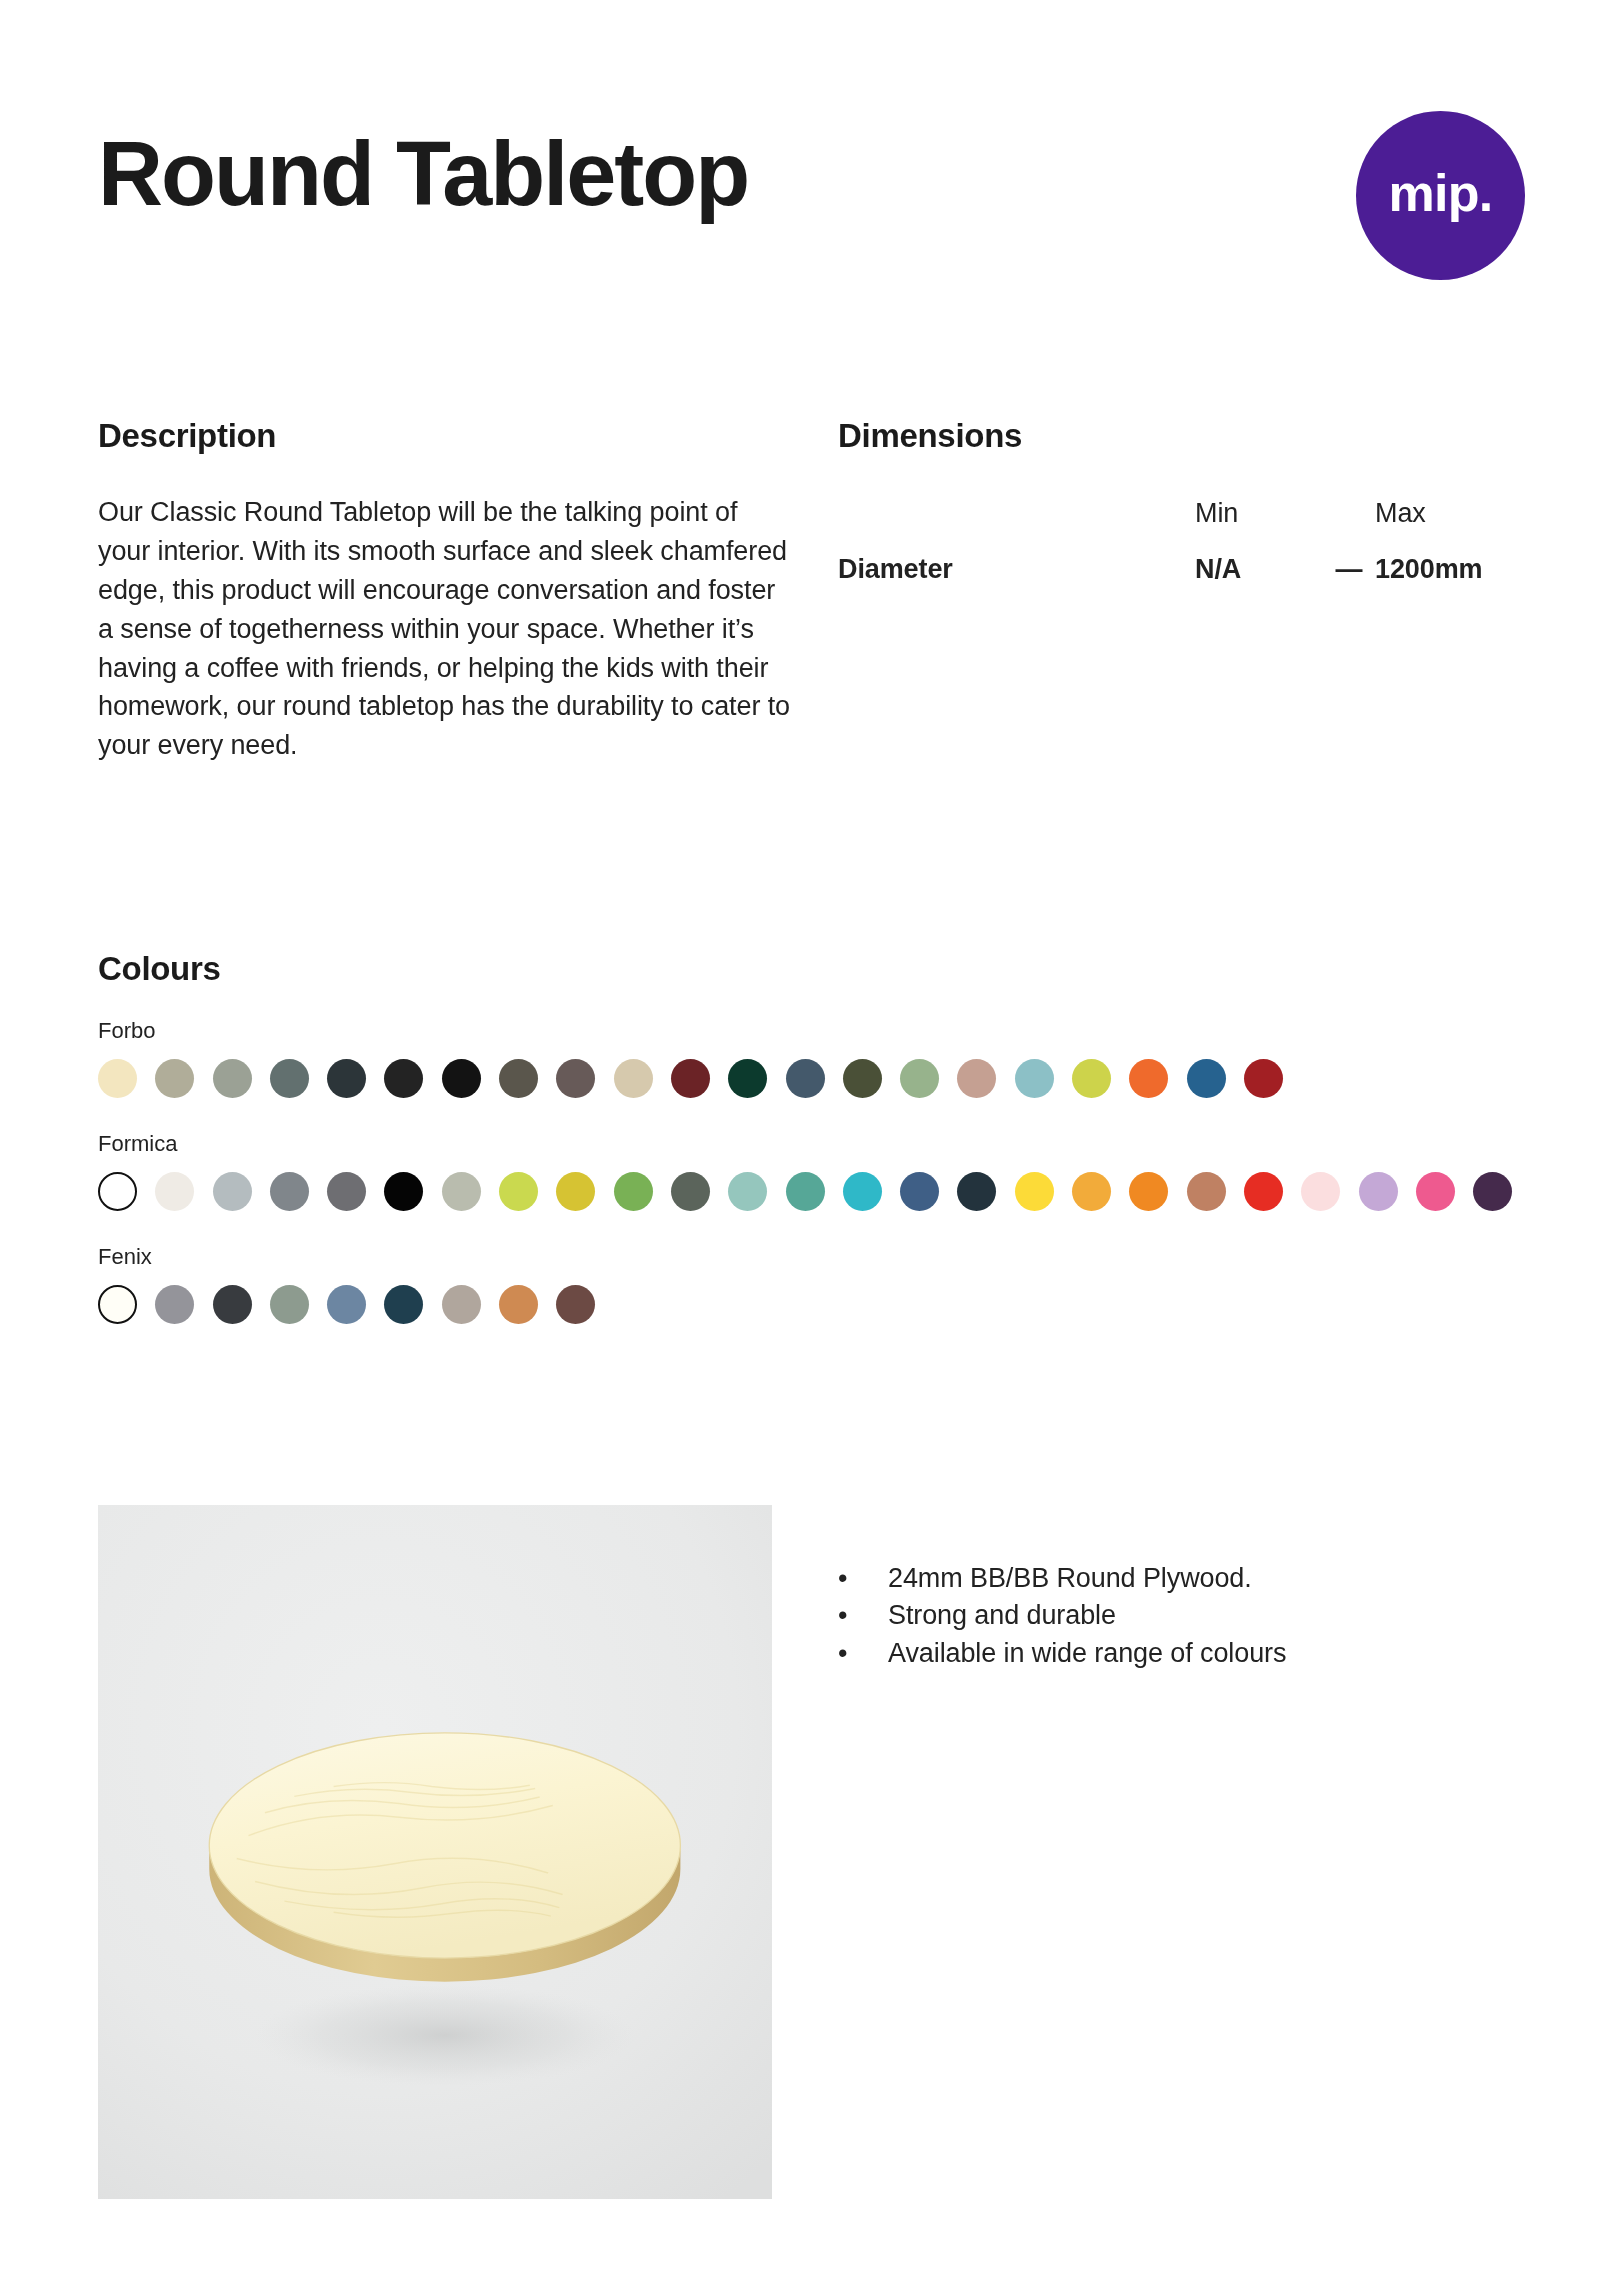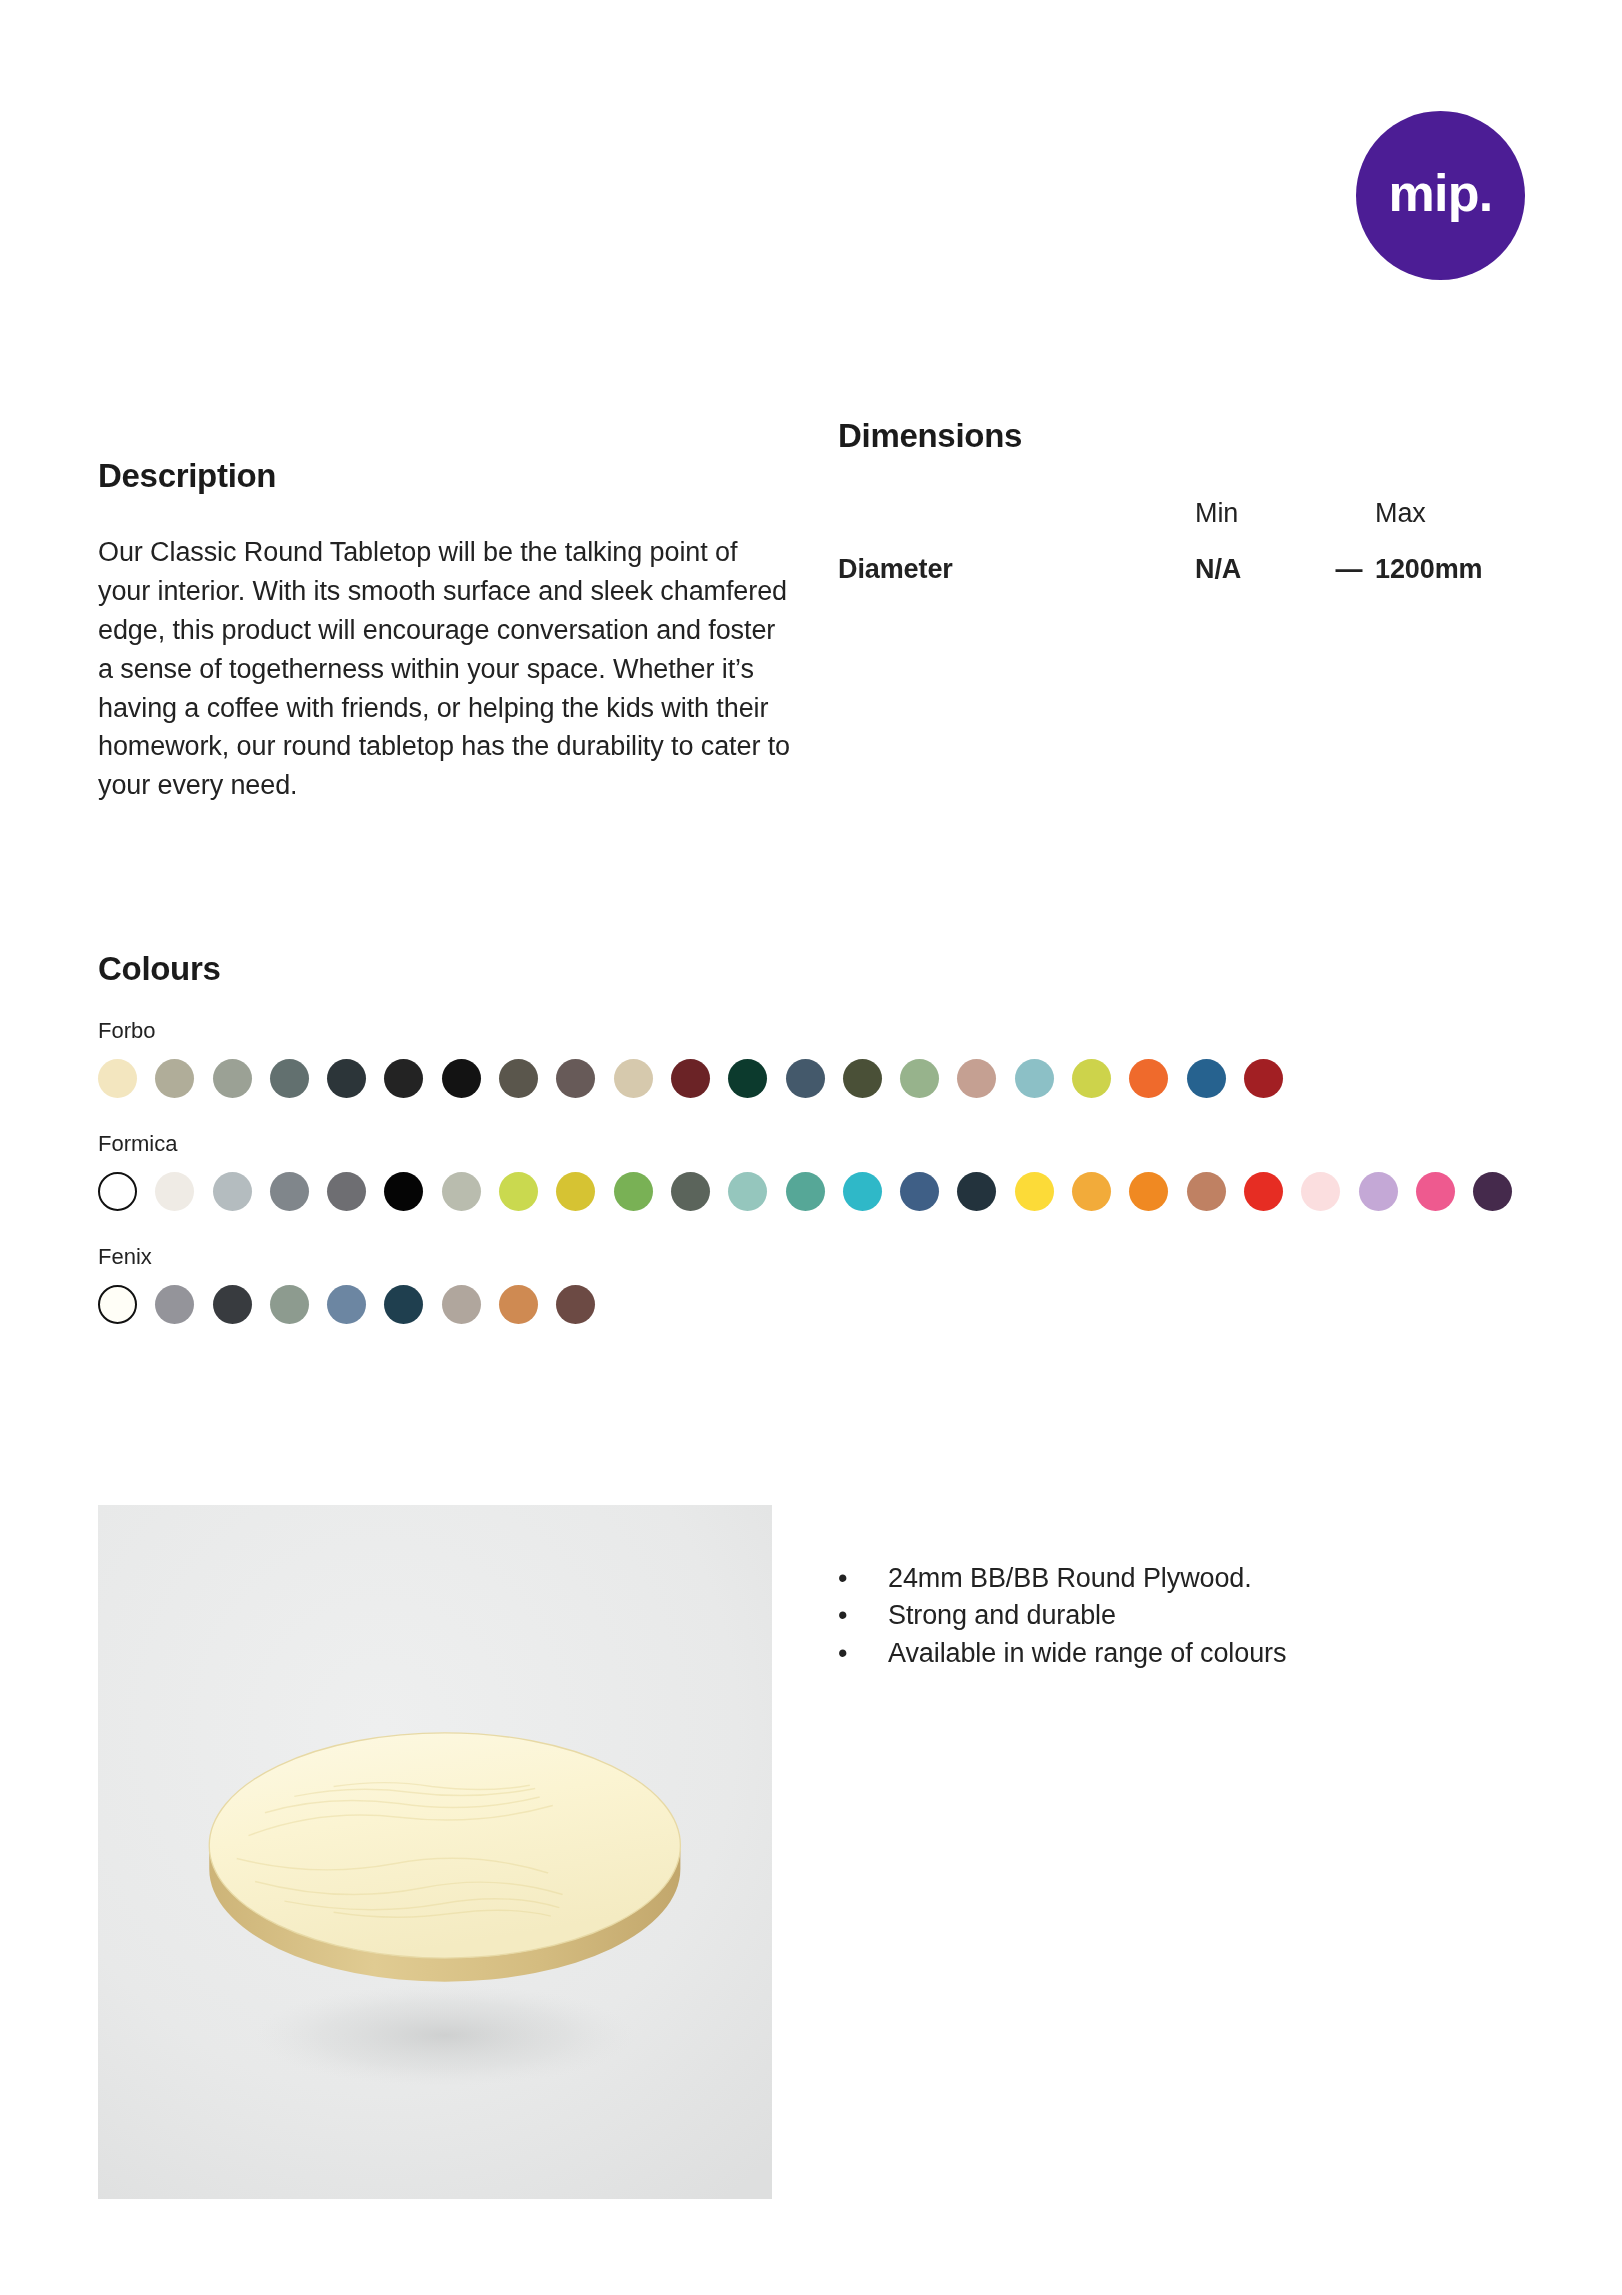--- a/index.html
+++ b/index.html
@@ -77,21 +77,20 @@
     color: #1b1b1b;
     line-height: 1;
   }
 
   
   .description-block {
     position: absolute;
     left: 98px;
     top: 419px;
     width: 694px;
-    margin-top: 40px;
   }
 
   .description-body {
     margin-top: 41px;
     font-size: 27px;
     line-height: 1.44;
     color: #222222;
     letter-spacing: -0.1px;
   }
 
@@ -210,20 +209,21 @@
   }
 
   .spec-text { flex: 1 1 auto; }
 </style>
 </head>
 <body>
 
 <div class="page">
 
   <div class="header">
+    <div class="page-title">Round Tabletop</div>
     <div class="logo">
       <span class="logo-text">mip.</span>
     </div>
   </div>
 
   <div class="description-block">
     <div class="section-heading">Description</div>
     <p class="description-body">Our Classic Round Tabletop will be the talking point of your interior. With its smooth surface and sleek chamfered edge, this product will encourage conversation and foster a sense of togetherness within your space. Whether it’s having a coffee with friends, or helping the kids with their homework, our round tabletop has the durability to cater to your every need.</p>
   </div>
 

